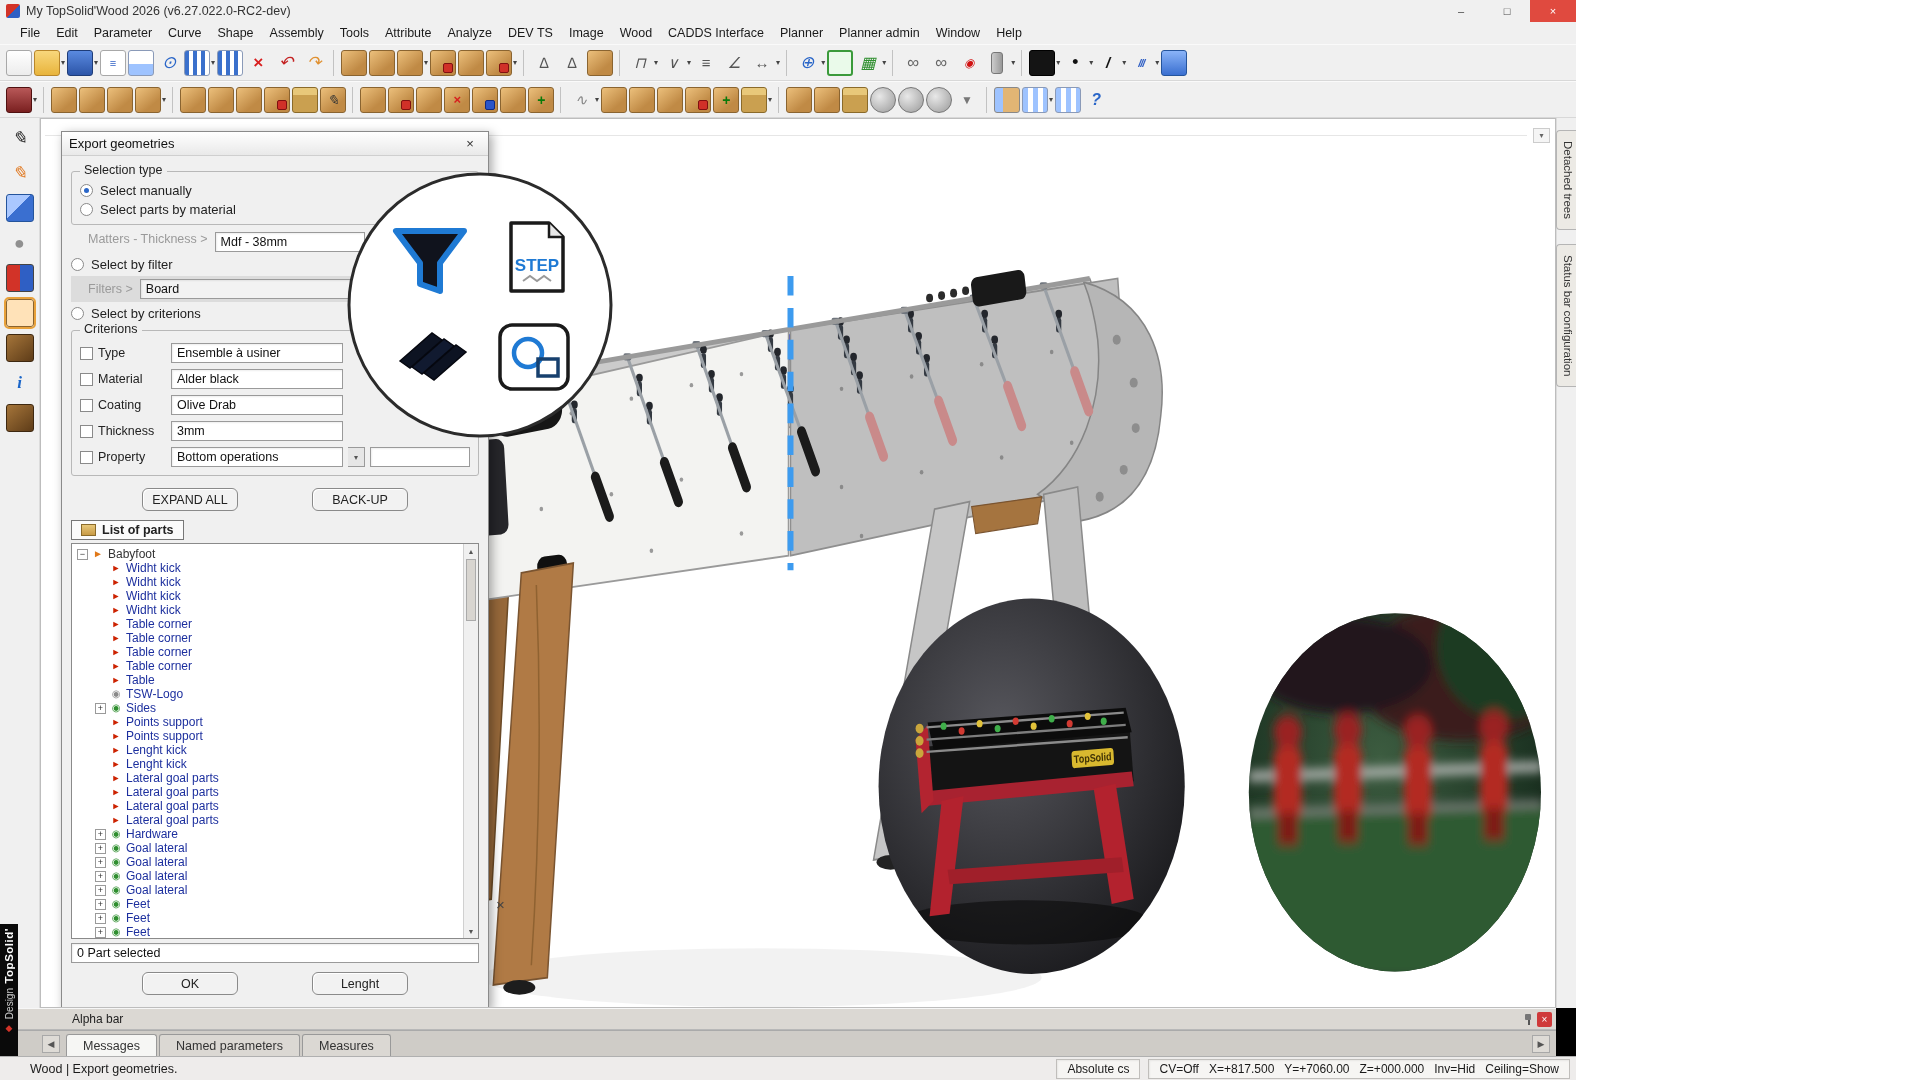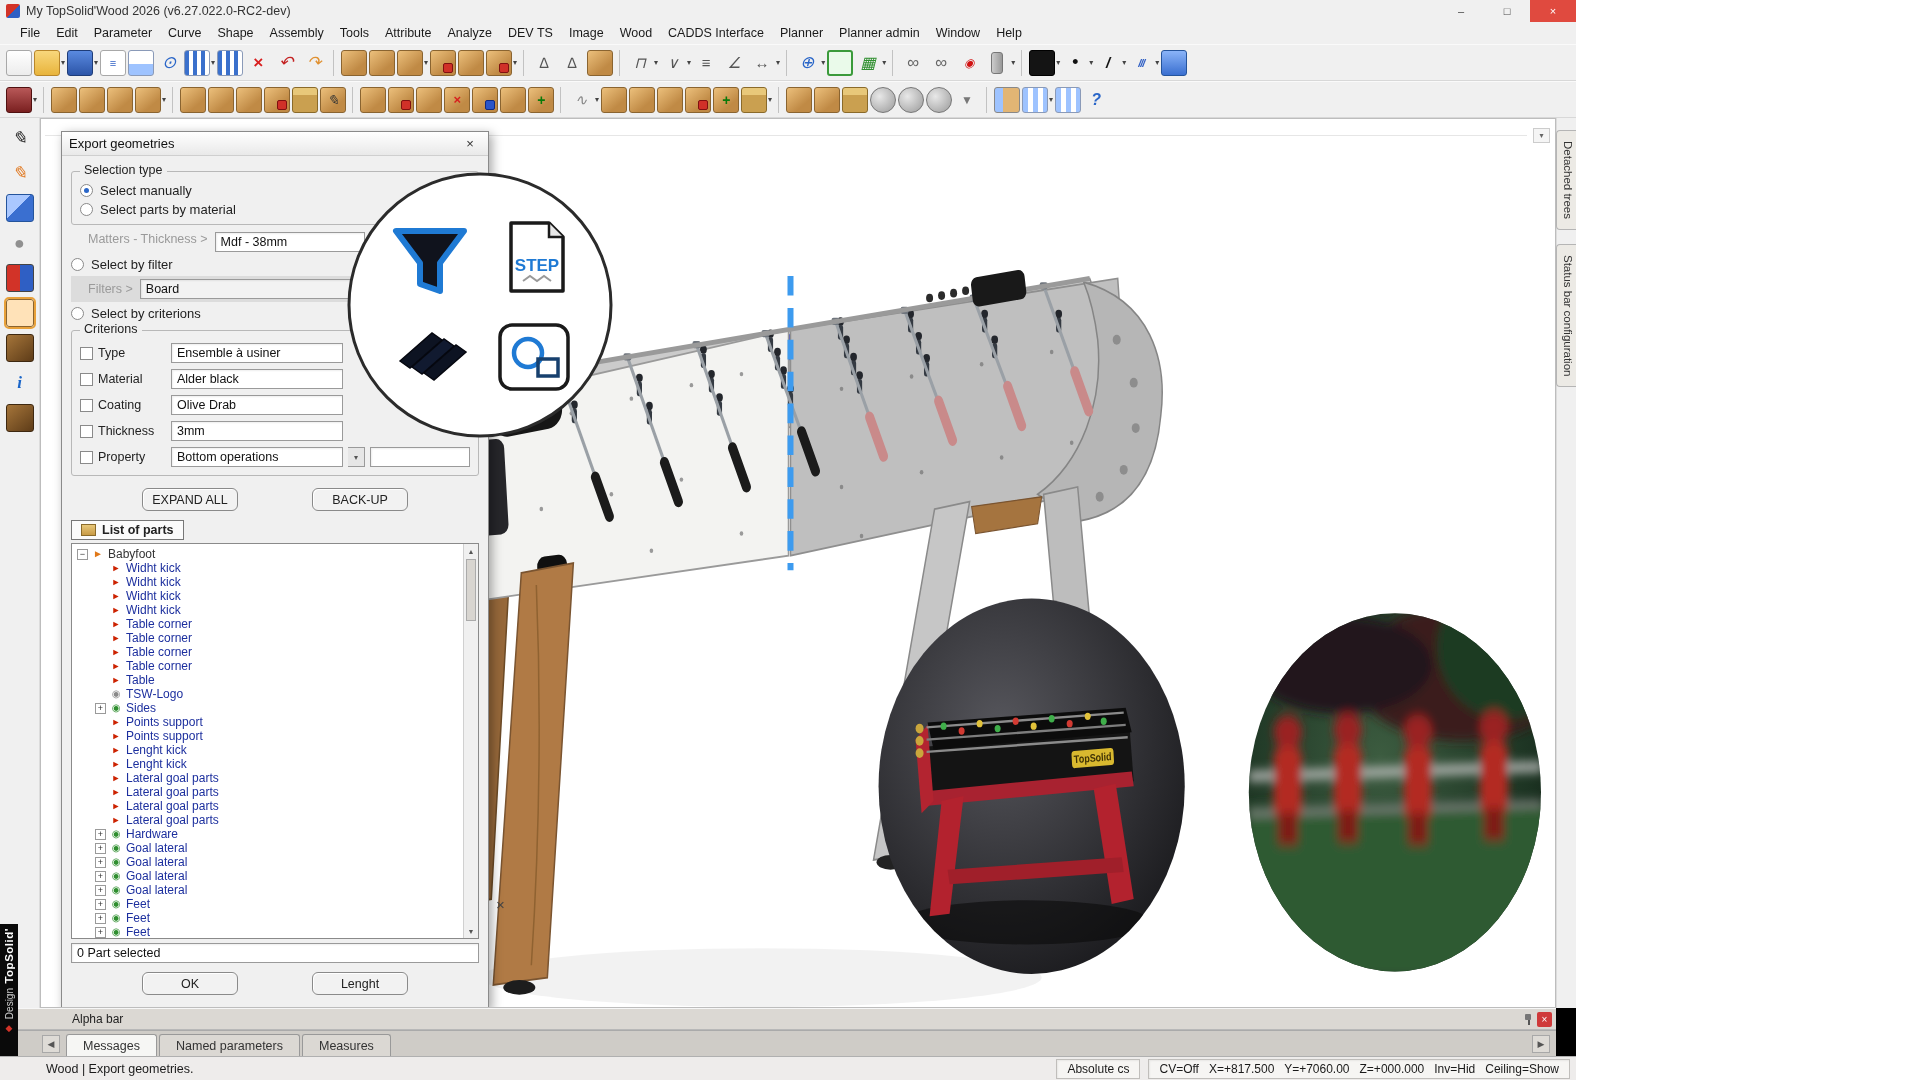--- a/index.html
+++ b/index.html
@@ -115,21 +115,21 @@
   .nav-btn{width:18px;height:18px;font-size:9px;display:flex;align-items:center;justify-content:center;color:#555;
     background:#dedbd6;border:1px solid #a8a8a8;margin:0 6px 3px 0}
   .nav-btn.right{margin-left:auto;margin-right:6px}
   .btab{height:22px;padding:4px 16px 0;font-size:12.5px;background:#dbd8d3;border:1px solid #999;border-bottom:none;
     border-radius:3px 3px 0 0;color:#333;margin-right:2px}
   .btab.active{background:#f6f6f4;font-weight:400}
 
   
   .statusbar{position:absolute;left:0;right:0;bottom:0;height:24px;background:#eeeceb;border-top:1px solid #b0b0b0;
     display:flex;align-items:center;padding:0 6px;font-size:12.5px;color:#1a1a1a;z-index:30}
-  .sb-left{margin-left:40px}
+  .sb-left{margin-left:24px}
   .sb-right{margin-left:auto;display:flex;gap:8px;align-items:center}
   .seg{border:1px solid #c0bebb;background:#f6f5f3;box-shadow:inset 1px 1px 2px rgba(0,0,0,.06);
     padding:2px 10px;white-space:pre;font-size:12px}
 
   
   .dialog{position:absolute;left:20px;top:12px;width:428px;height:878px;background:#f0f0f0;border:1px solid #8a8a8a;
     box-shadow:3px 3px 10px rgba(0,0,0,.35);z-index:25;display:flex;flex-direction:column;font-size:13px}
   .dlg-title{height:24px;flex:none;display:flex;align-items:center;padding:0 7px;background:linear-gradient(#ffffff,#e9e9e9);
     border-bottom:1px solid #cfcfcf;font-size:13px;color:#111}
   .dlg-close{margin-left:auto;width:22px;height:18px;display:flex;align-items:center;justify-content:center;font-size:13px;color:#333}

